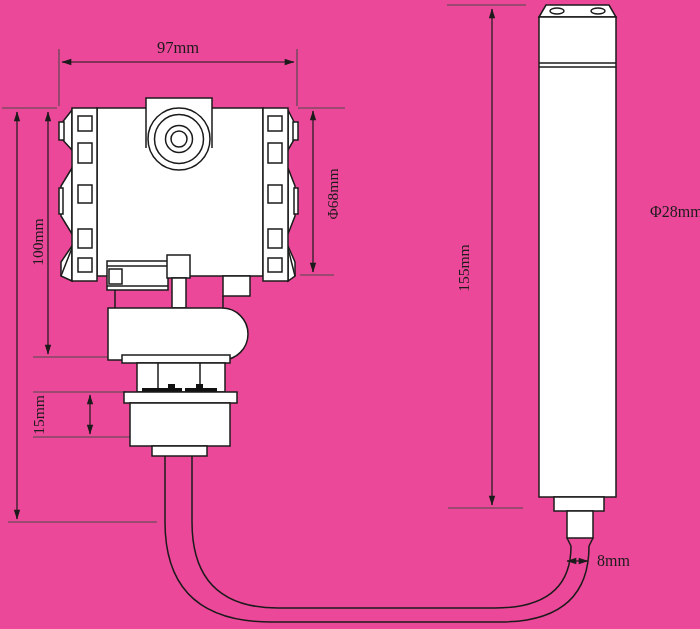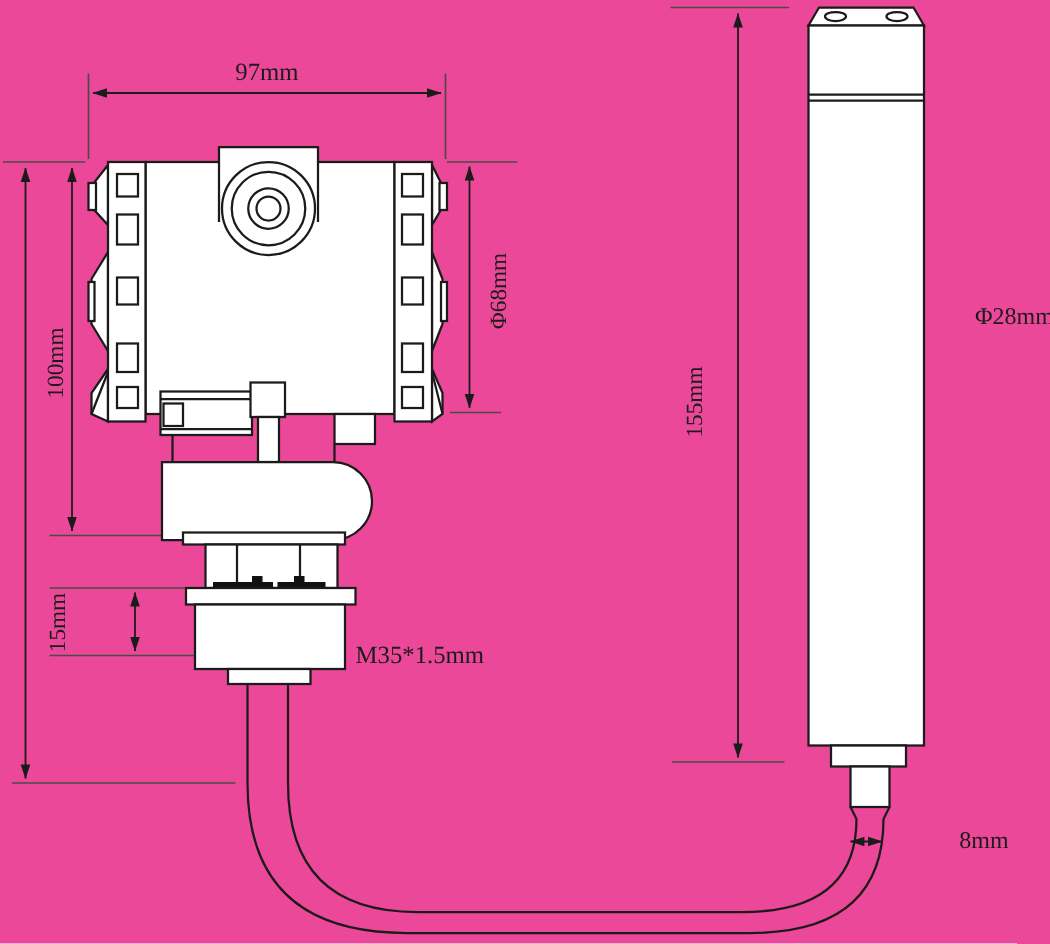--- a/index.html
+++ b/index.html
@@ -155,21 +155,20 @@
 
   <div class="lbl" style="left:138px;top:39px;width:80px;font-size:16.5px;">97mm</div>
 
 
   <div class="lbl rot" style="left:293px;top:185px;width:80px;">Φ68mm</div>
 
   <div class="lbl rot" style="left:-2px;top:233px;width:80px;">100mm</div>
 
   <div class="lbl rot" style="left:-1px;top:406px;width:80px;">15mm</div>
 
-  <div class="lbl left" style="left:237px;top:428px;width:110px;font-size:16.5px;">M35*1.5mm</div>
 
   <div class="lbl rot" style="left:424px;top:259px;width:80px;">155mm</div>
 
   <div class="lbl left" style="left:650px;top:203px;width:66px;font-size:16px;">Φ28mm</div>
 
-  <div class="lbl left" style="left:631px;top:552px;width:50px;font-size:16px;text-align:center;">8mm</div>
+  <div class="lbl left" style="left:597px;top:552px;width:50px;font-size:16px;">8mm</div>
 
 </div>
 
 </body></html>

